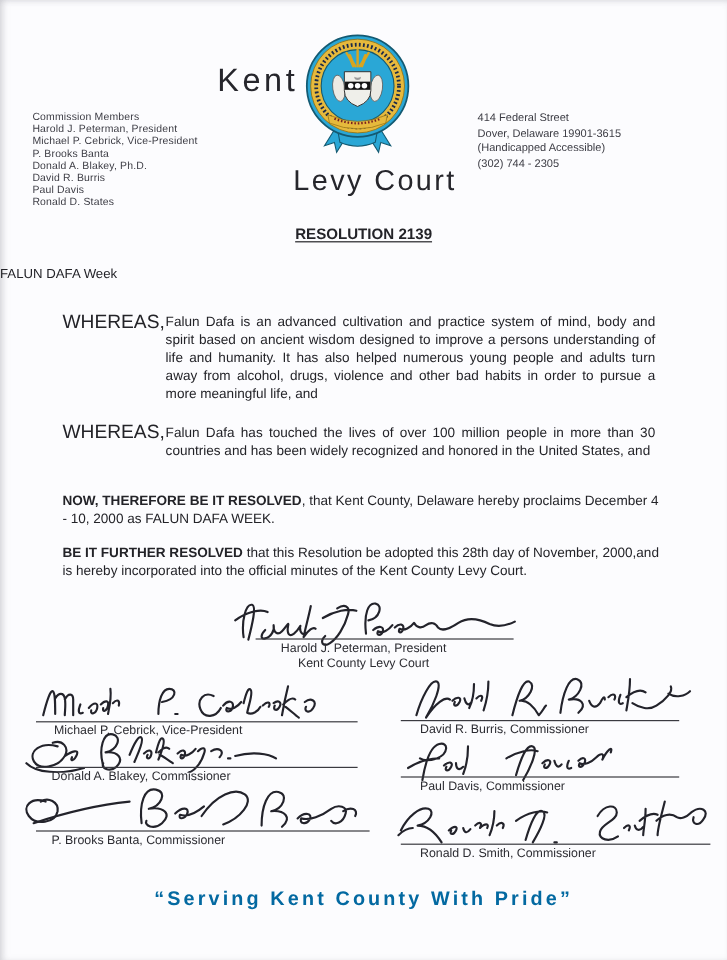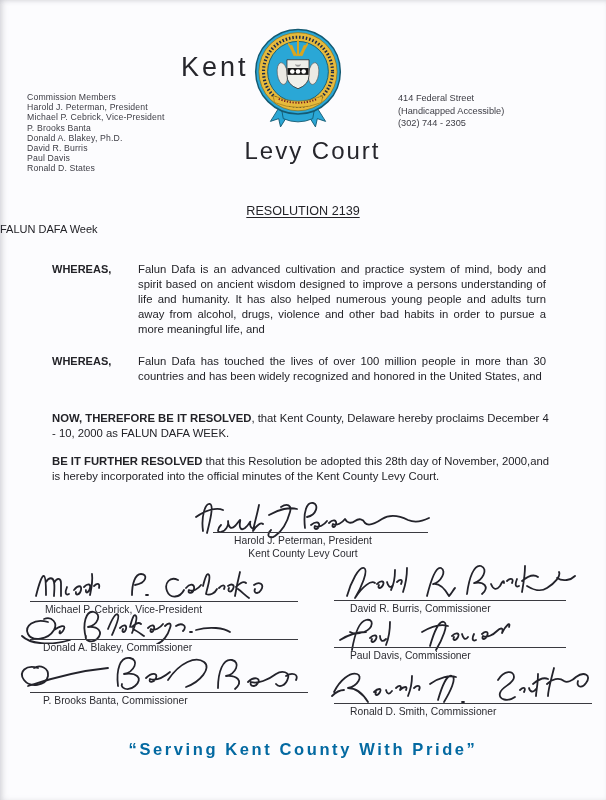--- a/index.html
+++ b/index.html
@@ -12,28 +12,28 @@
   }
   .abs { position:absolute; }
 
   .commission { left:27px; top:92px; font-size:8.7px; line-height:10.2px; color:#3c3c44; letter-spacing:0.15px; }
   .county-word { top:52px; font-size:27px; letter-spacing:3px; color:#26262c; }
   .kent { left:181px; }
   .county { left:370px; }
   .dept { left:0; right:0; top:137px; text-align:center; font-size:24px; letter-spacing:2px; color:#26262c;padding-left:19px; }
   .address { left:398px; width:192px; top:92px; text-align:left; font-size:9.2px; line-height:12.5px; color:#3c3c44; }
 
-  .res-title { left:0; right:0; top:204px; text-align:center; font-size:12.6px; font-weight:normal; }
+  .res-title { left:0; right:0; top:188px; text-align:center; font-size:12.6px; font-weight:bold; }
   .res-title span { text-decoration:underline; text-underline-offset:2px; }
   .res-subtitle { left:0; right:0; top:223px; font-size:11px; font-weight:normal; }
 
   .clause { left:52px; width:494px; display:flex; }
   .clause-1 { top:262px; }
   .clause-2 { top:354px; }
-  .clause-label { width:86px; flex:0 0 86px; font-weight:bold; font-size:11px; line-height:14.9px; }
+  .clause-label { width:86px; flex:0 0 86px; font-weight:normal; font-size:16px; line-height:14.9px; }
   .clause-text { flex:1; font-size:11.3px; line-height:14.9px; text-align:justify; }
 
   .para { left:52px; font-size:11.3px; line-height:14.9px; text-align:left; }
   .resolved { top:411px; width:497px; }
   .further { top:454px; width:499px; }
   .para b { font-weight:bold; }
 
   .sig-svg { display:block; }
   .sig-svg path { fill:none; stroke:#23232b; stroke-width:1.8; stroke-linecap:round; stroke-linejoin:round; }
   .sig-line { border-top:1.1px solid #3a3a40; height:0; }
@@ -91,20 +91,21 @@
     <circle cx="43.8" cy="47.7" r="2.5" fill="#ffffff"></circle>
     <circle cx="50" cy="47.7" r="2.5" fill="#ffffff"></circle>
     <circle cx="56.2" cy="47.7" r="2.5" fill="#ffffff"></circle>
 
     <path d="M23,74 Q50,86 77,74 L75.5,81.5 Q50,92 24.5,81.5 Z" fill="#e6b93c" stroke="#8a6a10" stroke-width="0.6"></path>
     <path d="M29,77.5 Q50,86 71,77.5" fill="none" stroke="#7a1f1f" stroke-width="2" stroke-dasharray="1.4 1.7"></path>
   </svg>
 
   <div class="abs address">
     <div>414 Federal Street</div>
+    <div>Dover, Delaware 19901-3615</div>
     <div>(Handicapped Accessible)</div>
     <div>(302) 744 - 2305</div>
   </div>
 
   <div class="abs dept">Levy Court</div>
 
   <div class="abs res-title">
     <span>RESOLUTION 2139</span>
   </div>
   <div class="abs res-subtitle">FALUN DAFA Week</div>

